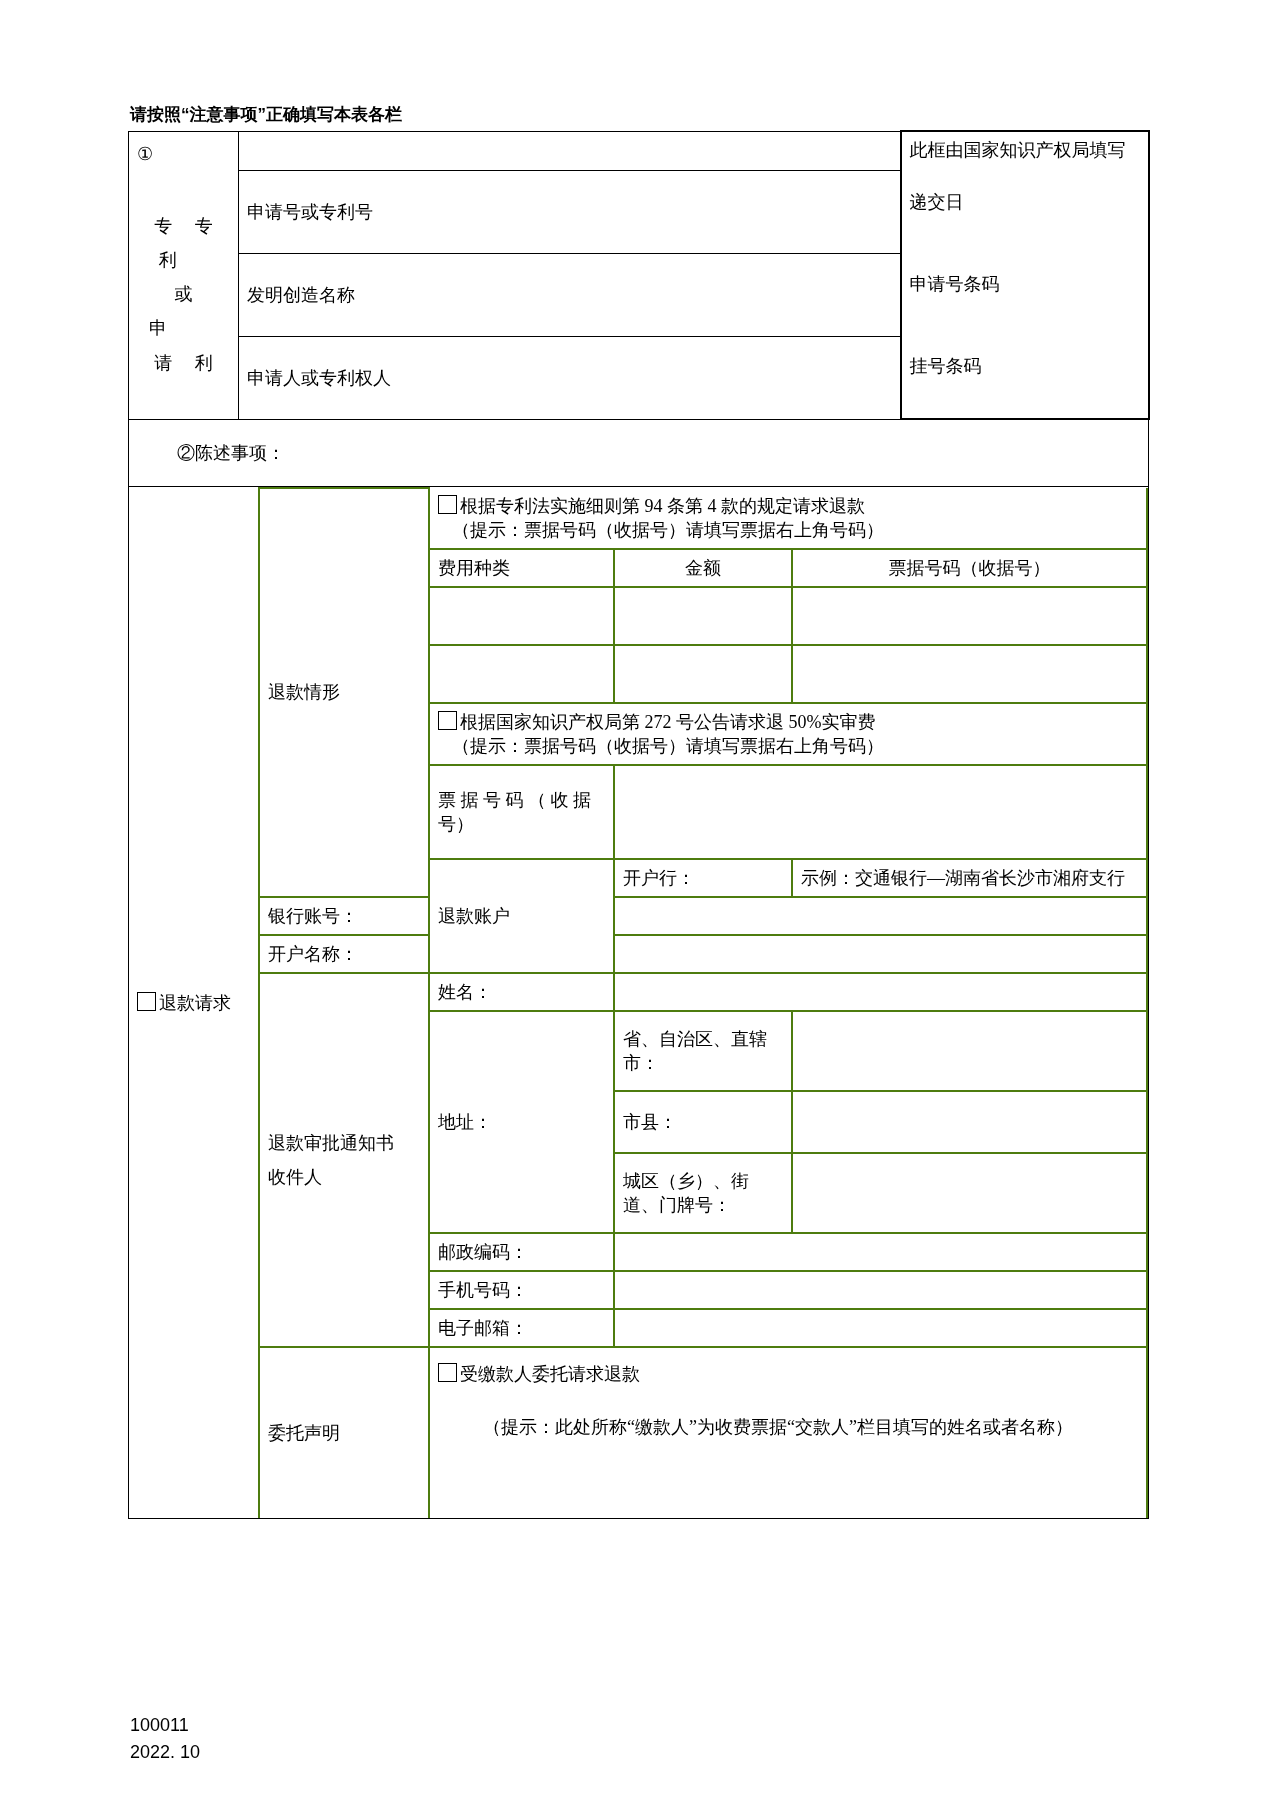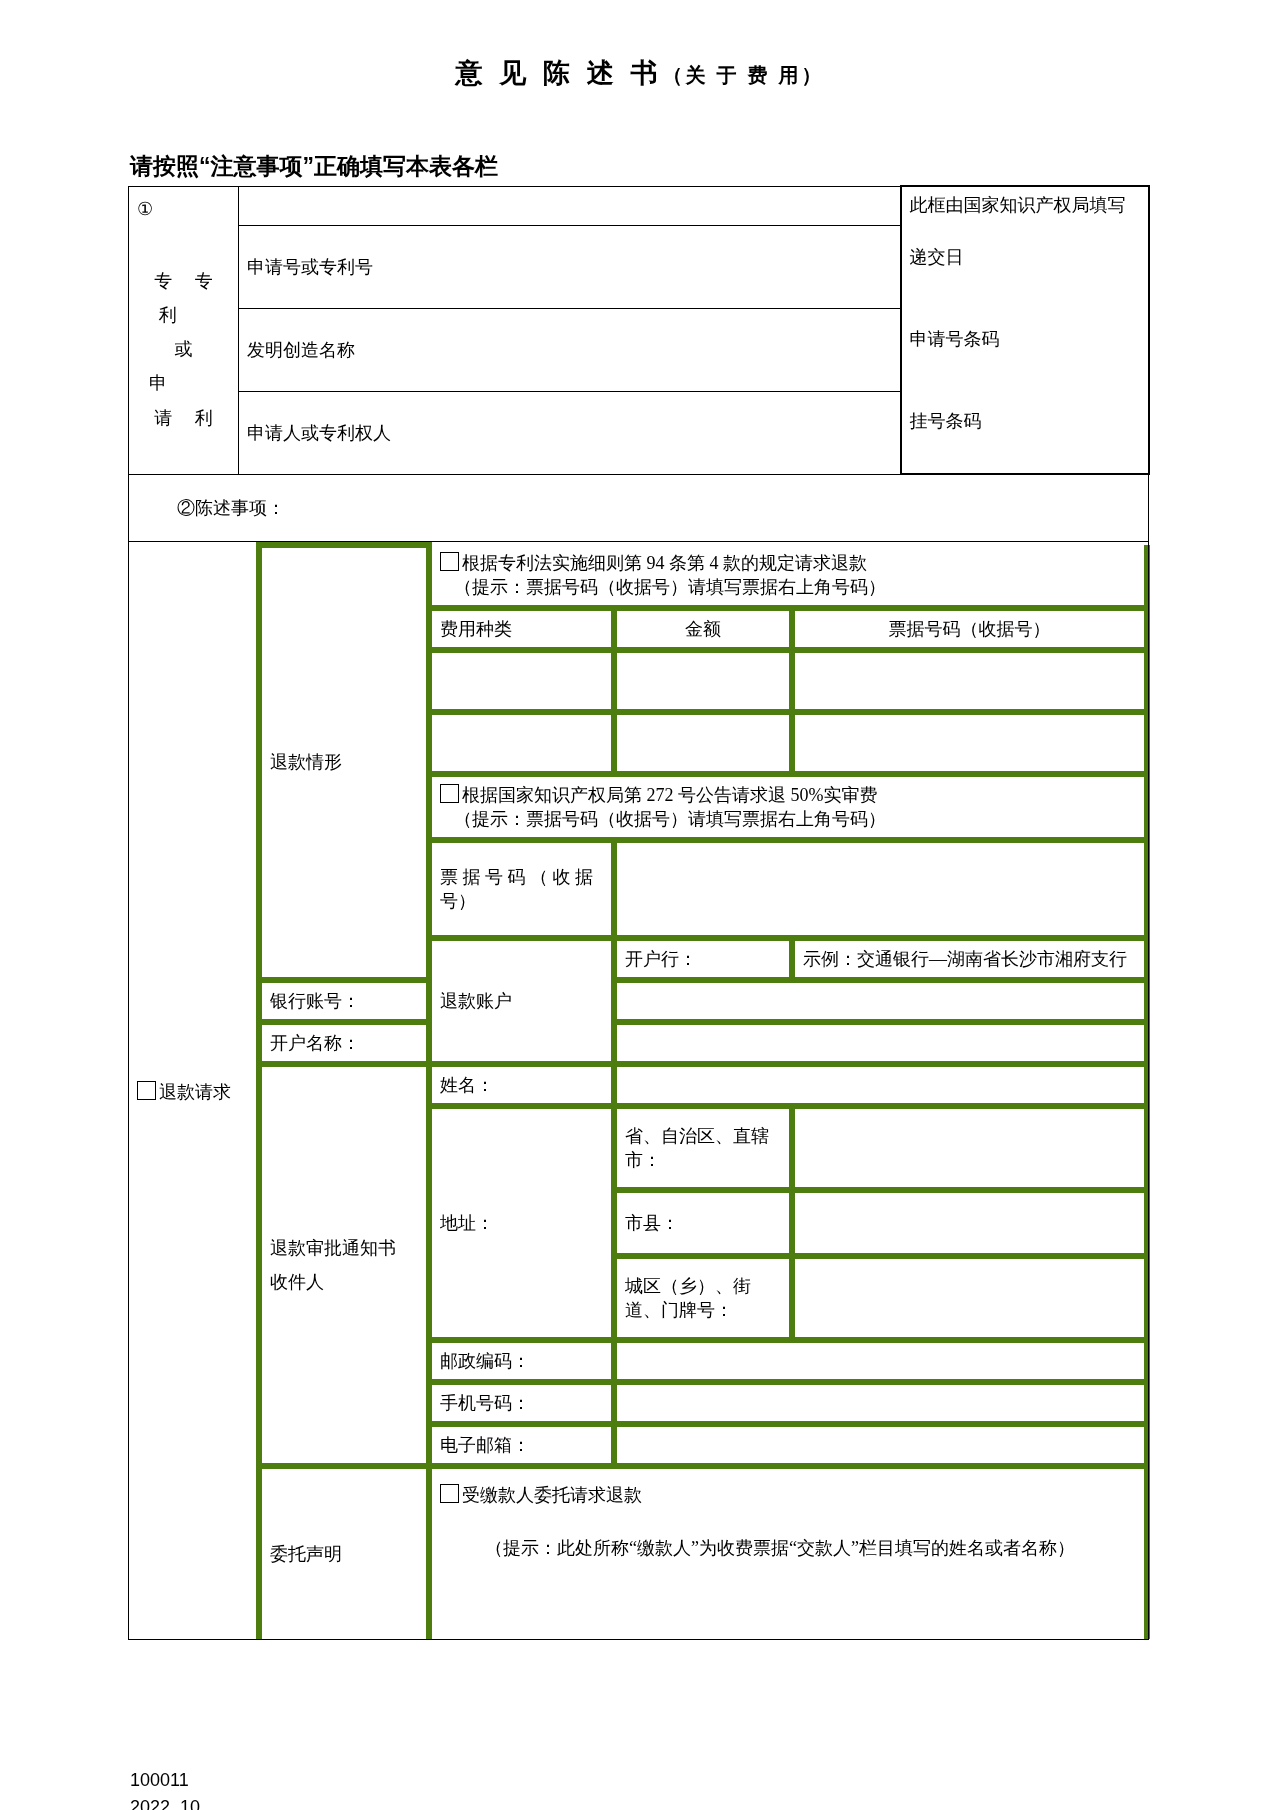--- a/index.html
+++ b/index.html
@@ -29,22 +29,22 @@
     margin-top: 55px;
   }
   .title .sub {
     font-size: 20px;
     letter-spacing: 3px;
     font-weight: bold;
   }
   .notice {
     position: absolute;
     left: 130px;
-    top: 96px;
-    font-size: 23px;
+    top: 103px;
+    font-size: 17px;
     font-weight: bold;
     font-family: "Liberation Sans", sans-serif;
   }
   table {
     border-collapse: collapse;
     table-layout: fixed;
   }
   .main {
     position: absolute;
     left: 128px;
@@ -104,21 +104,21 @@
   }
   .hint {
     display: block;
     padding-left: 14px;
   }
   .sub-table {
     width: 100%;
     border-collapse: collapse;
   }
   .sub-table td {
-    border: 6px solid #4d7c0f;
+    border: 2px solid #4d7c0f;
     padding: 6px 8px;
     font-size: 18px;
   }
   .footer {
     position: absolute;
     left: 130px;
     top: 1712px;
     font-size: 18px;
     line-height: 1.5;
     font-family: "Liberation Sans", sans-serif;
@@ -138,23 +138,20 @@
   }
   .empty {
     height: 44px;
   }
 </style>
 </head>
 <body>
 
 <div class="page">
 
-  <div class="title">
-    <span>意 见 陈 述 书</span><span class="sub">（关 于 费 用）</span>
-  </div>
 
   <div class="notice">请按照“注意事项”正确填写本表各栏</div>
 
   <table class="main">
     <colgroup>
       <col style="width:110px">
       <col style="width:662px">
       <col style="width:248px">
     </colgroup>
 

